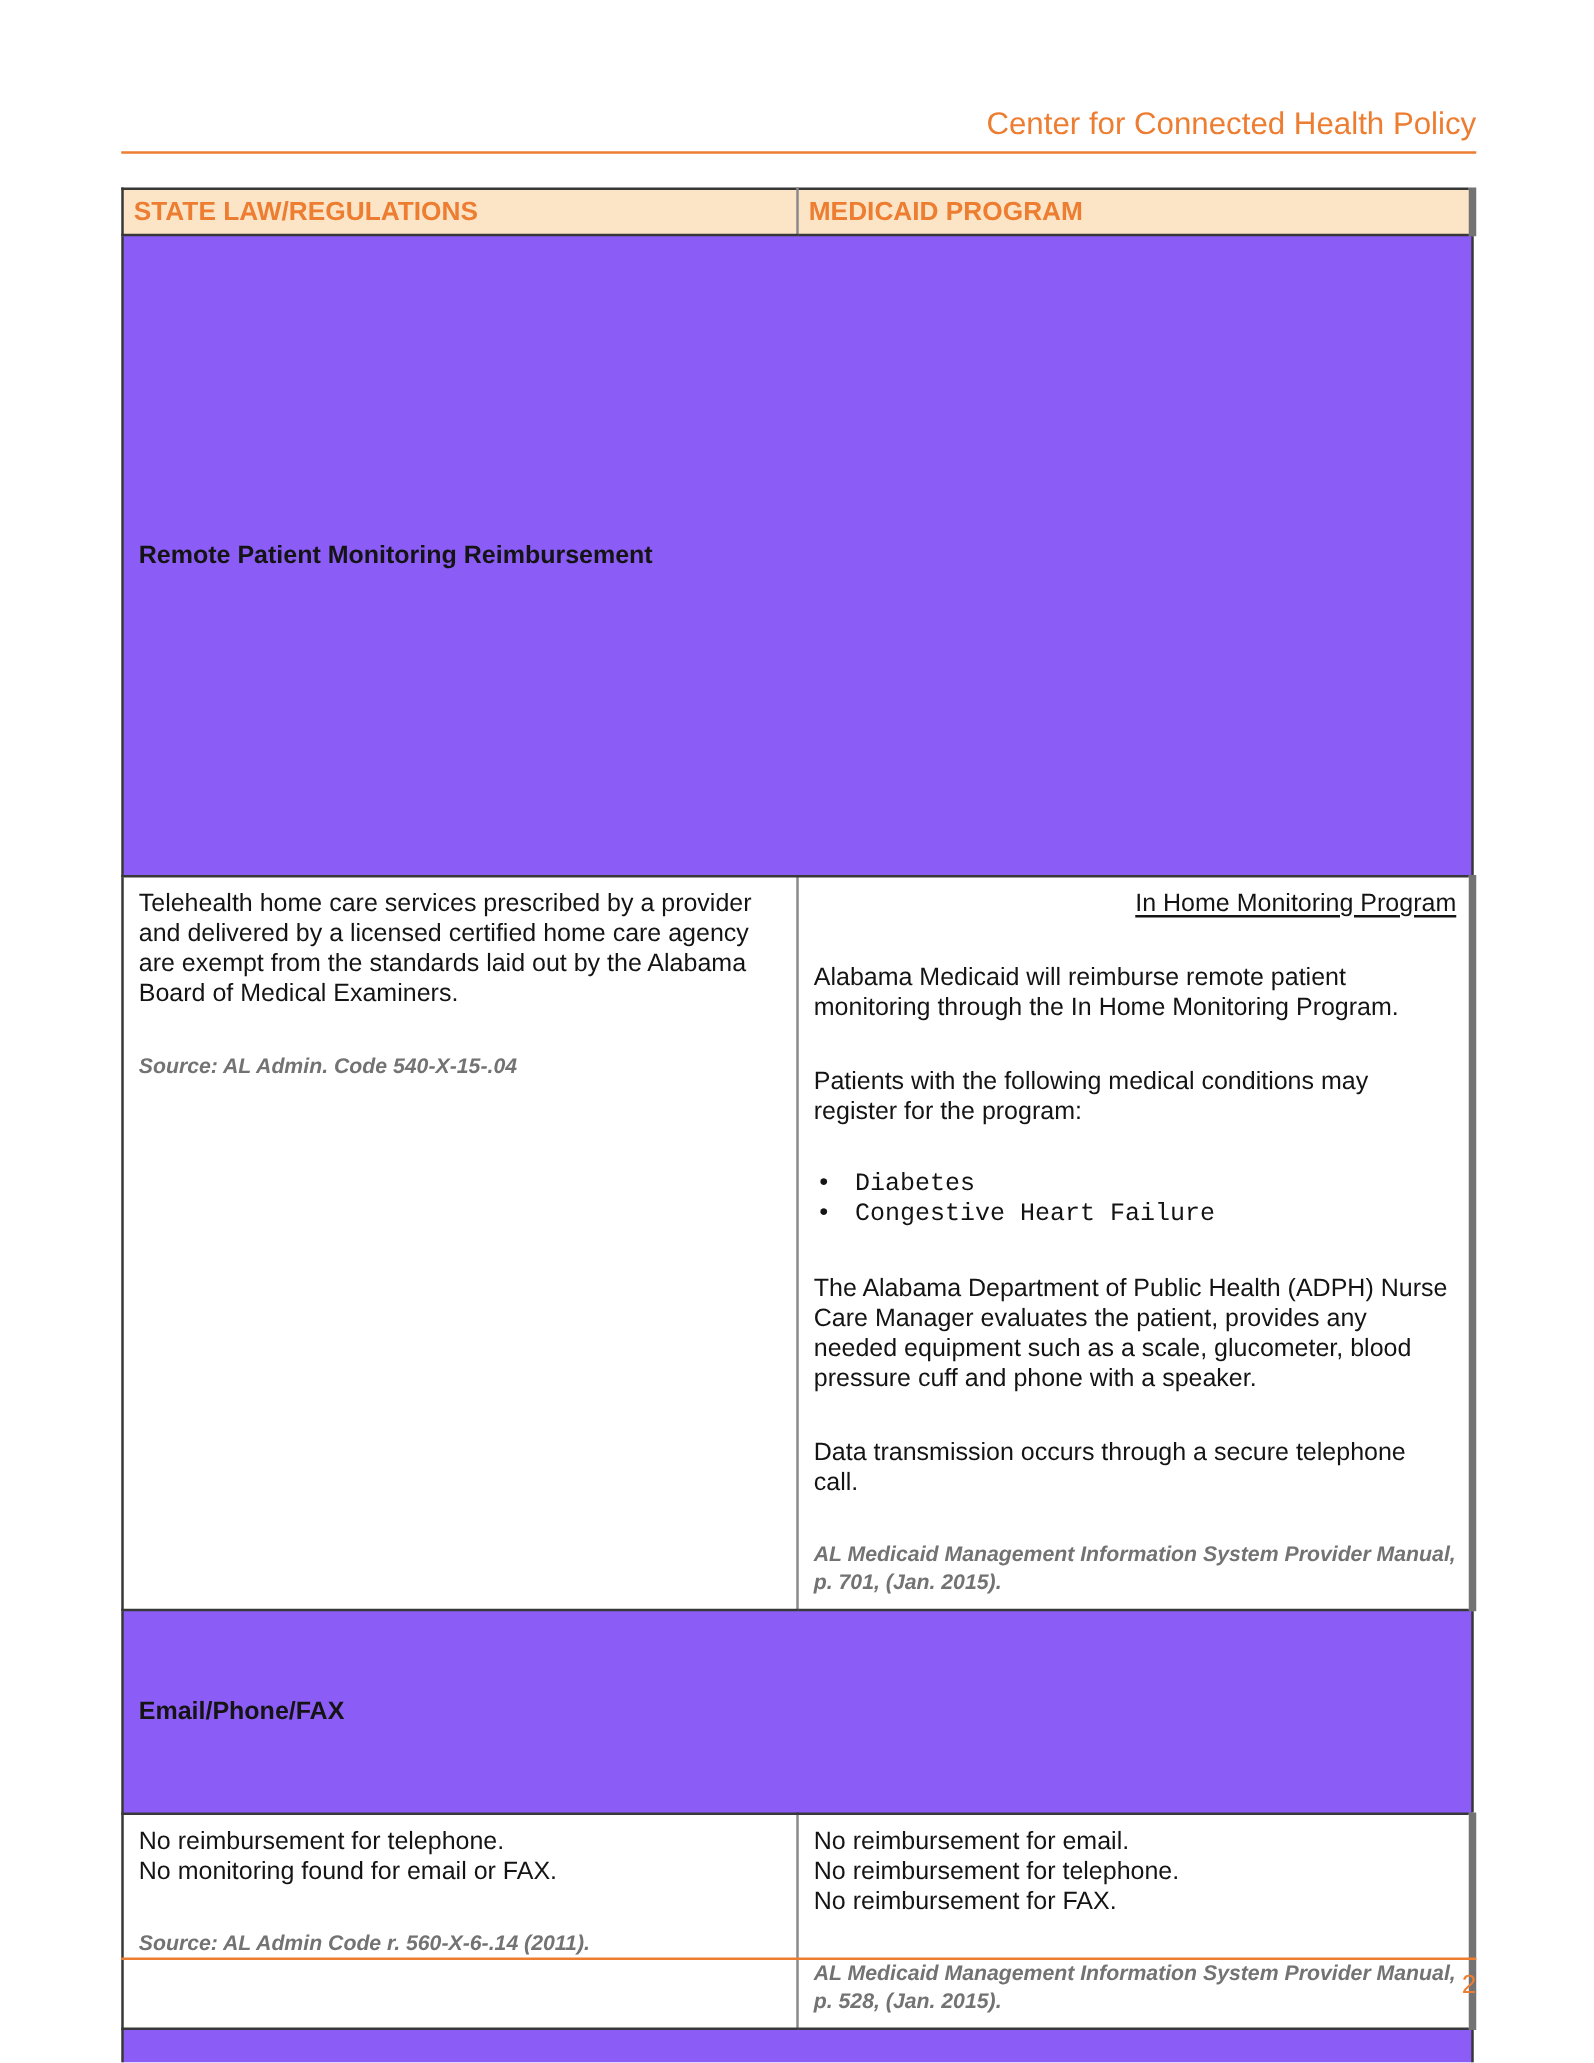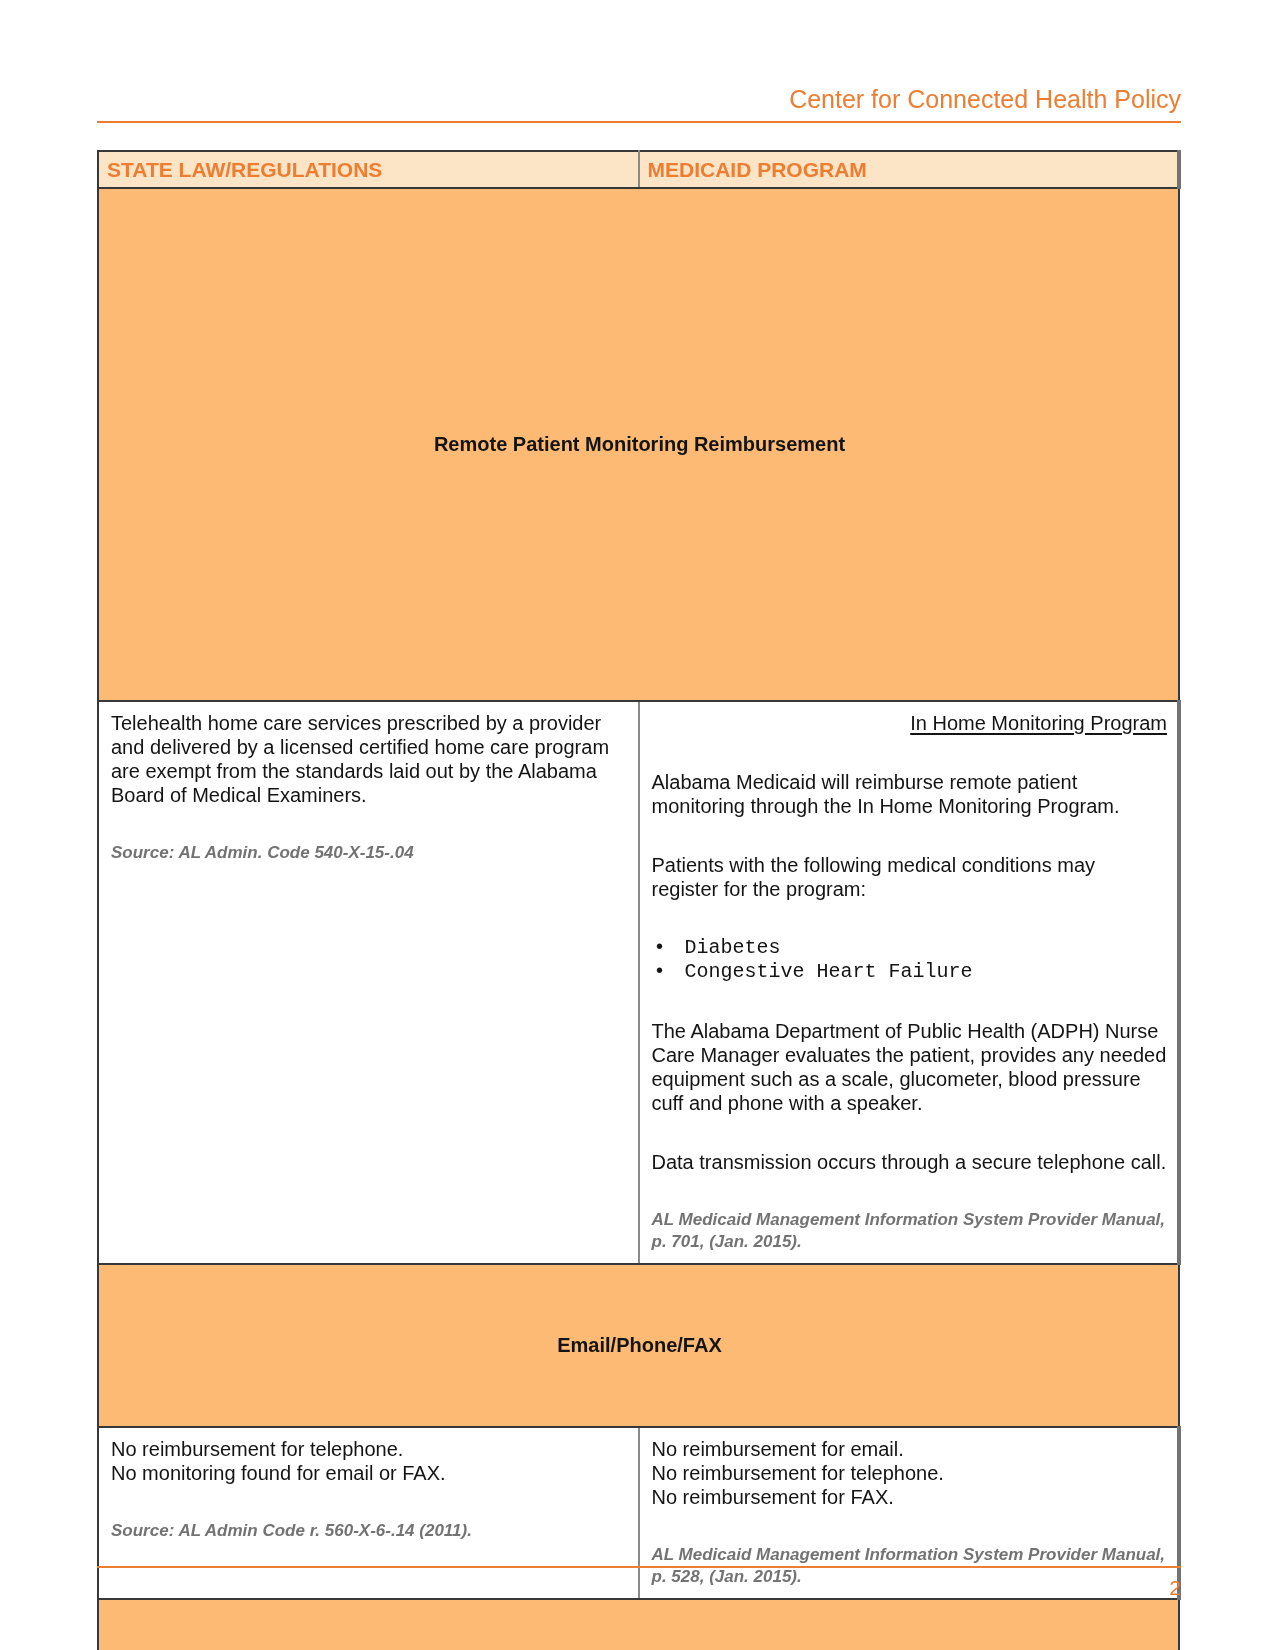--- a/index.html
+++ b/index.html
@@ -38,40 +38,39 @@
   }
   .policy-table th, .policy-table td {
     border-top: 2px solid #383838;
     border-bottom: 2px solid #383838;
     border-left: 2px solid #8a8a8a;
     border-right: 2px solid #8a8a8a;
     vertical-align: top;
     text-align: left;
   }
   .policy-table th:first-child, .policy-table td:first-child { border-left: 2px solid #383838; }
-  .policy-table th:last-child, .policy-table td:last-child { border-right: 4px solid #737373; }
+  .policy-table th:last-child, .policy-table td:last-child { border-right: 6px solid #737373; }
   .policy-table td[colspan="2"] { border-left: 2px solid #383838; border-right: 2px solid #383838; }
 
   .policy-table th {
     background: #FCE4C6;
     color: #ED7D31;
     font-size: 21px;
     font-weight: bold;
     height: 37px;
     padding: 4px 10px 4px 8px;
     vertical-align: middle;
     width: 50%;
   }
   td.section-cell {
-    background: #fdba74;
+    background: #8b5cf6;
     font-weight: bold;
     font-size: 20px;
     padding: 4px 10px 4px 12px;
     vertical-align: middle;
-    text-align: center;
   }
   td.cell {
     padding: 9px 10px 10px 12px;
     font-size: 20px;
     line-height: 24px;
     background: #ffffff;
   }
 
   
   tbody tr[data-idx="1"] td, tbody tr[data-idx="3"] td, tbody tr[data-idx="5"] td { height: 36px; }
@@ -132,21 +131,21 @@
           <th>STATE LAW/REGULATIONS</th>
           <th>MEDICAID PROGRAM</th>
         </tr>
       </thead>
       <tbody id="table-body">
           <tr data-idx="2">
             <td colspan="2" class="section-cell">Remote Patient Monitoring Reimbursement</td>
           </tr>
           <tr data-idx="3">
             <td class="cell col-left">
-              <p class="blk">Telehealth home care services prescribed by a provider and delivered by a licensed certified home care program are exempt from the standards laid out by the Alabama Board of Medical Examiners.</p>
+              <p class="blk">Telehealth home care services prescribed by a provider and delivered by a licensed certified home care agency are exempt from the standards laid out by the Alabama Board of Medical Examiners.</p>
               <p class="source blk">Source: AL Admin. Code 540-X-15-.04</p>
             </td>
             <td class="cell col-right">
               <p class="underlined blk">In Home Monitoring Program</p>
               <p class="blk">Alabama Medicaid will reimburse remote patient monitoring through the In Home Monitoring Program.</p>
               <p class="blk">Patients with the following medical conditions may register for the program:</p>
               <ul class="blk">
                 <li>Diabetes</li>
                 <li>Congestive Heart Failure</li>
               </ul>

